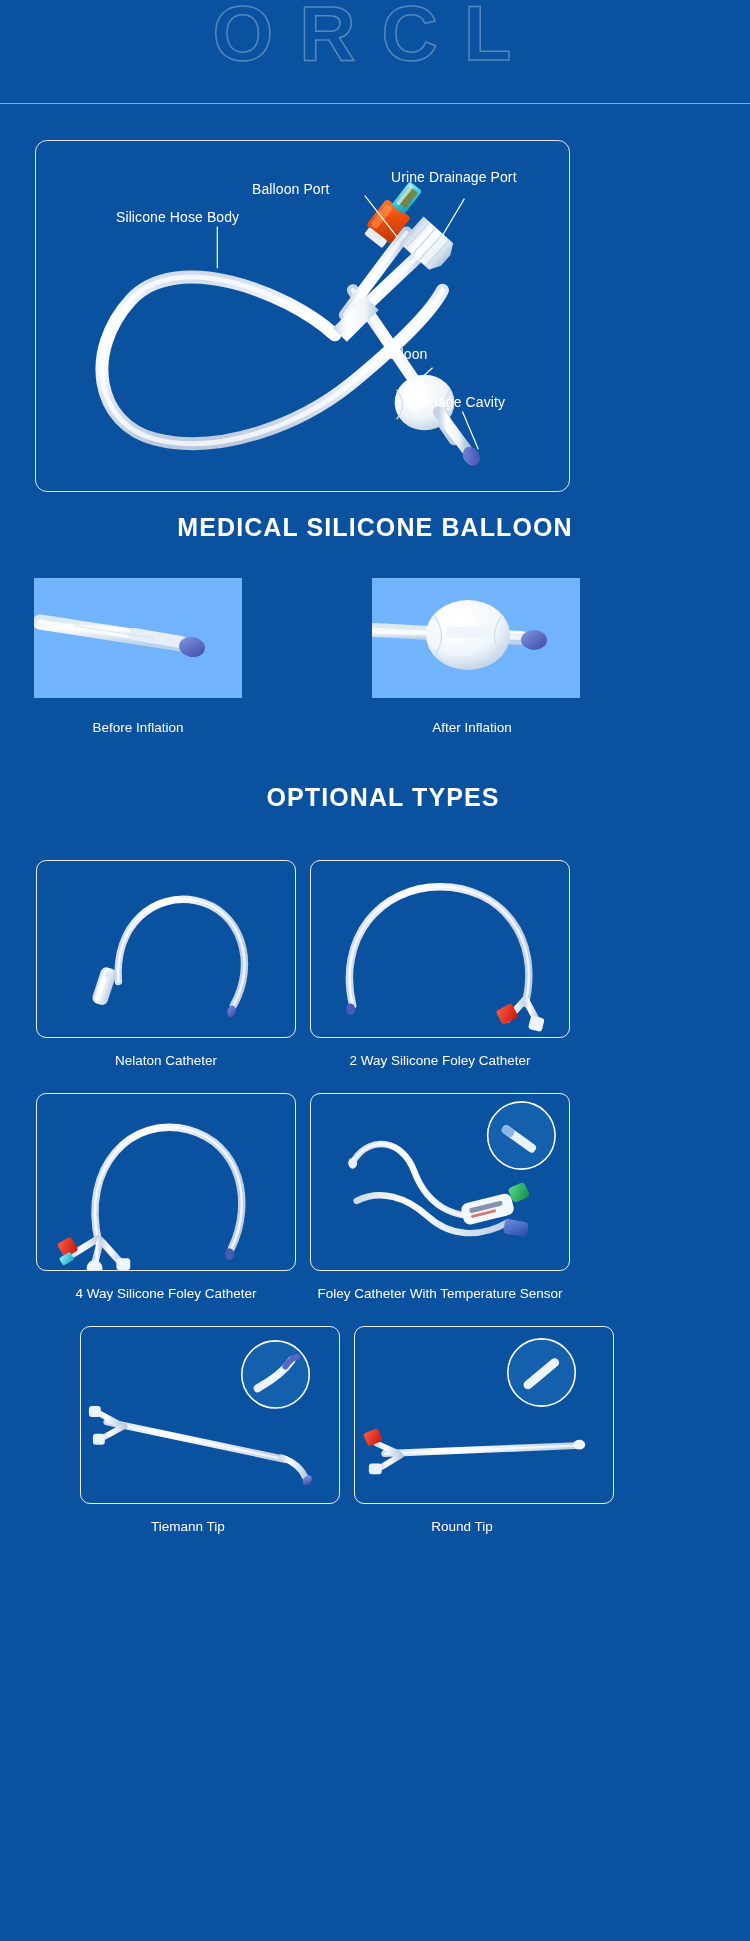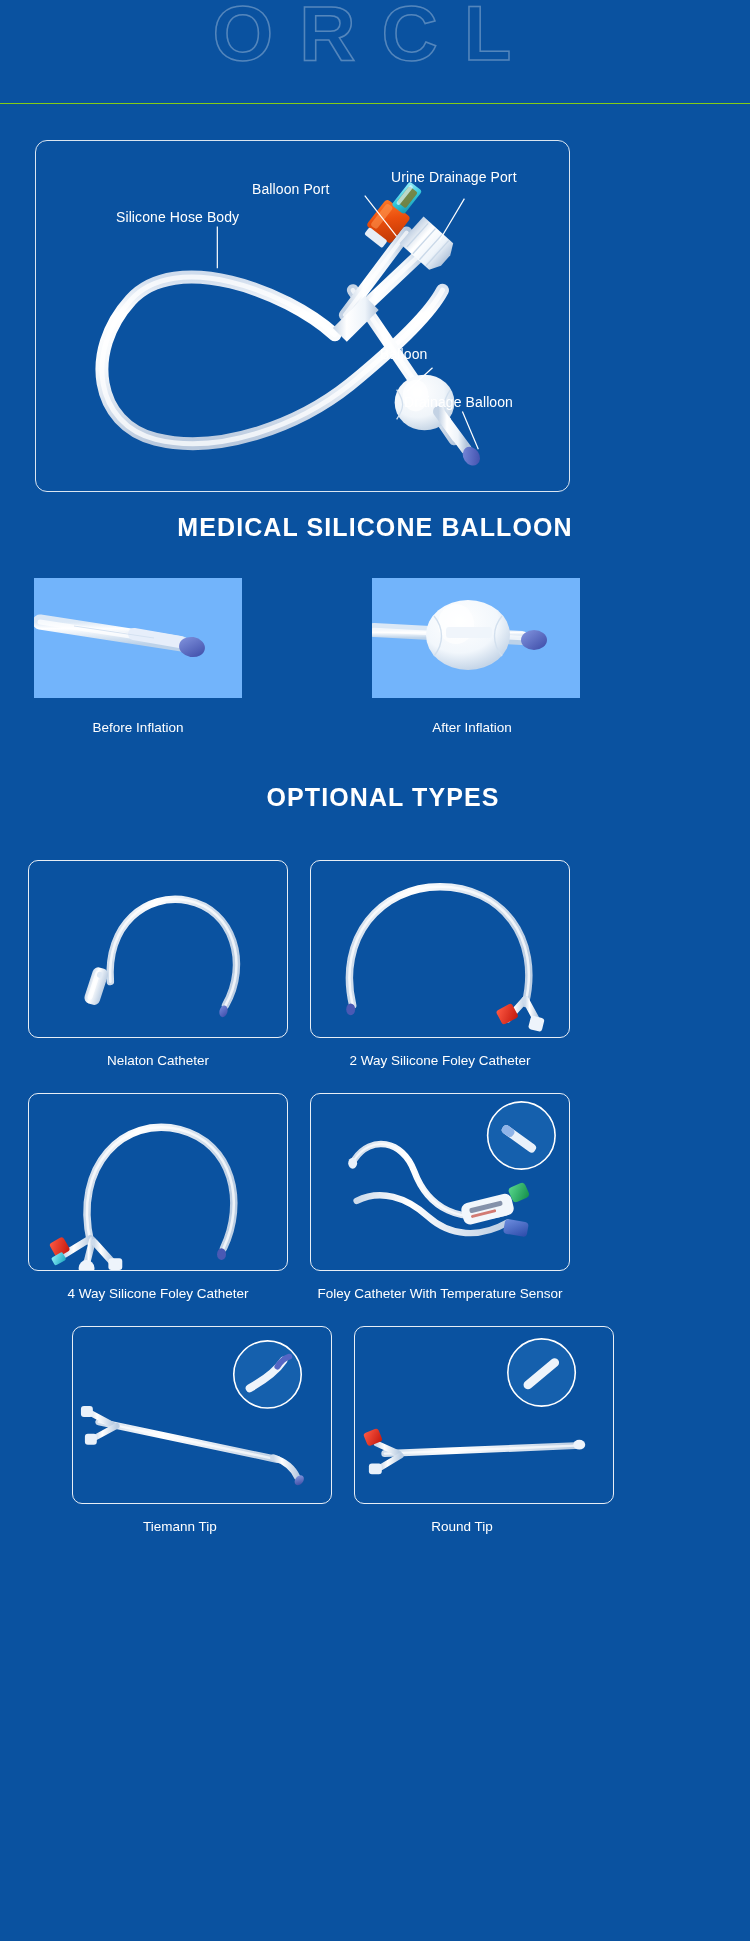--- a/index.html
+++ b/index.html
@@ -115,21 +115,21 @@
   }
   .type-card svg { position:absolute; inset:0; width:100%; height:100%; }
   .type-caption {
     margin-top:15px;
     text-align:center;
     font-size:13.5px;
     color:#ffffff;
     font-family:"Liberation Sans", sans-serif;
     white-space:nowrap;
   }
-  .col-l { left:28px; }
+  .col-l { left:36px; }
   .col-r { left:310px; }
   .row-1 { top:0px; }
   .row-2 { top:233px; }
   .row-3 { top:466px;padding-left:44px; }
 </style>
 </head>
 <body>
 
 <div class="header">
   <div class="watermark">ORCL</div>
@@ -218,21 +218,21 @@
 
       <line x1="398" y1="228" x2="372" y2="252" stroke="#ffffff" stroke-width="1.2"></line>
 
       <line x1="428" y1="272" x2="444" y2="310" stroke="#ffffff" stroke-width="1.2"></line>
     </svg>
 
     <span class="callout c-hose">Silicone Hose Body</span>
     <span class="callout c-bport">Balloon Port</span>
     <span class="callout c-urine">Urine Drainage Port</span>
     <span class="callout c-ball">Balloon</span>
-    <span class="callout c-drain">Drainage Balloon</span>
+    <span class="callout c-drain">Drainage Cavity</span>
   </div>
 </div>
 
 <div class="section-title" id="title-balloon">MEDICAL SILICONE BALLOON</div>
 
 <div class="balloon-row">
 
   <div class="balloon-item left">
     <div class="balloon-photo">
       <svg viewBox="0 0 208 120" preserveAspectRatio="none">

